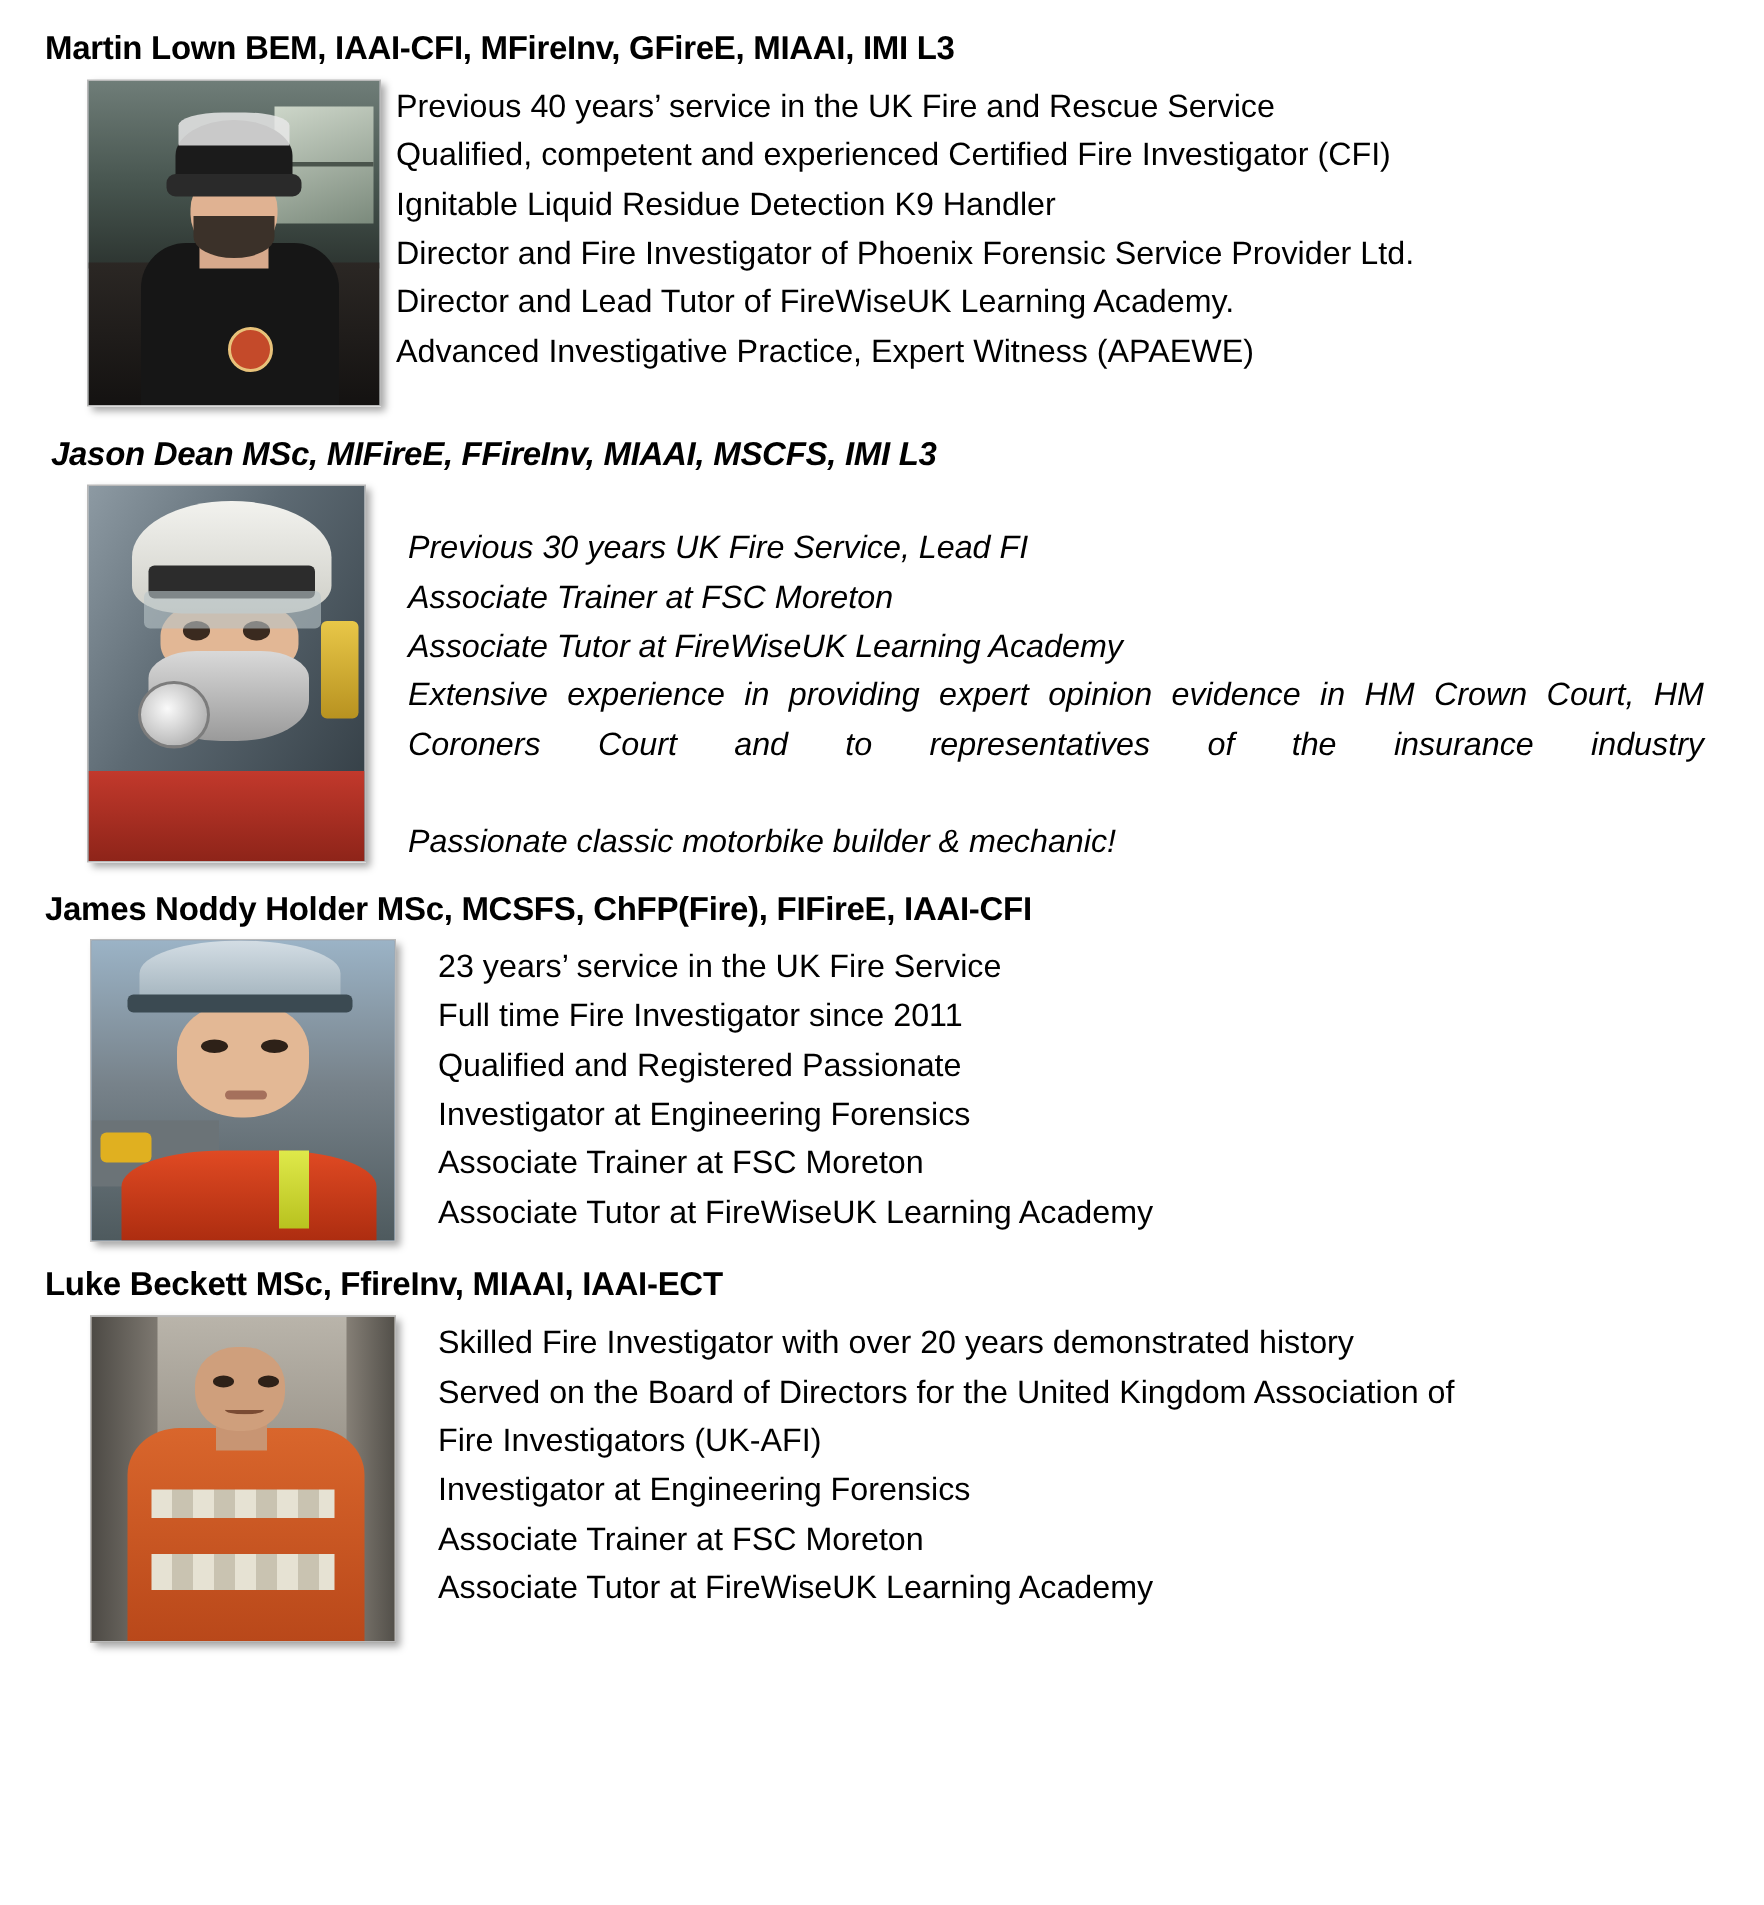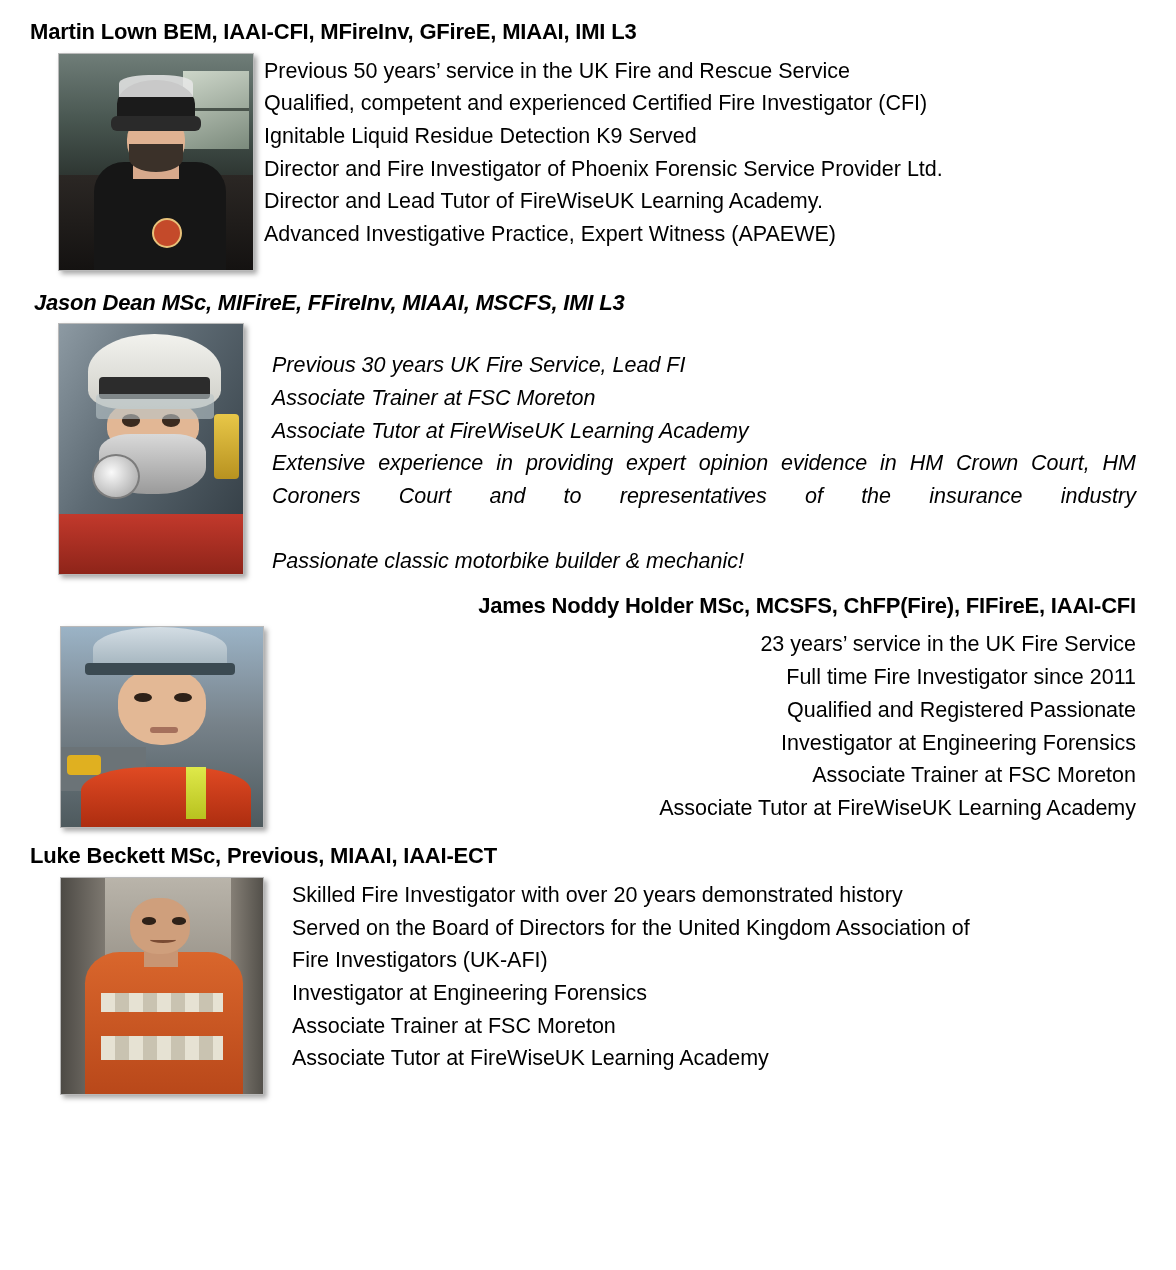--- a/index.html
+++ b/index.html
@@ -178,23 +178,23 @@
             <div class="neck"></div>
           <div class="face"></div>
             <div class="beard"></div>
           <div class="helmet"></div>
             <div class="helmet-brim"></div>
             <div class="visor"></div>
           <div class="badge"></div>
         </div>
       </div>
       <div class="bio">
-        <div class="line">Previous 50 years’ service in the UK Fire and Rescue Service</div>
+        <div class="line">Previous 40 years’ service in the UK Fire and Rescue Service</div>
         <div class="line">Qualified, competent and experienced Certified Fire Investigator (CFI)</div>
-        <div class="line">Ignitable Liquid Residue Detection K9 Served</div>
+        <div class="line">Ignitable Liquid Residue Detection K9 Handler</div>
         <div class="line">Director and Fire Investigator of Phoenix Forensic Service Provider Ltd.</div>
         <div class="line">Director and Lead Tutor of FireWiseUK Learning Academy.</div>
         <div class="line">Advanced Investigative Practice, Expert Witness (APAEWE)</div>
       </div>
     </div>
   </section>
 
   <section class="profile" style="margin-top:18px;font-style:italic;">
     <h2 class="profile-name indent-2">Jason Dean MSc, MIFireE, FFireInv, MIAAI, MSCFS, IMI L3</h2>
     <div class="profile-body">
@@ -216,21 +216,21 @@
       <div class="bio justify" style="padding-left:18px;margin-top:24px;">
         <div class="line">Previous 30 years UK Fire Service, Lead FI</div>
         <div class="line">Associate Trainer at FSC Moreton</div>
         <div class="line">Associate Tutor at FireWiseUK Learning Academy</div>
         <div class="line just">Extensive experience in providing expert opinion evidence in HM Crown Court, HM Coroners Court and to representatives of the insurance industry</div>
         <div class="line">Passionate classic motorbike builder &amp; mechanic!</div>
       </div>
     </div>
   </section>
 
-  <section class="profile" style="margin-top:14px;text-align:right;">
+  <section class="profile" style="margin-top:14px;">
     <h2 class="profile-name indent-3">James Noddy Holder MSc, MCSFS, ChFP(Fire), FIFireE, IAAI-CFI</h2>
     <div class="profile-body">
       <div class="photo-wrap" style="padding-left:30px;">
         <div class="photo ph3">
           <div class="bg"></div>
             <div class="road"></div>
             <div class="car"></div>
           <div class="collar"></div>
             <div class="stripe"></div>
           <div class="face"></div>
@@ -246,21 +246,21 @@
         <div class="line">Full time Fire Investigator since 2011</div>
         <div class="line">Qualified and Registered Passionate</div>
         <div class="line">Investigator at Engineering Forensics</div>
         <div class="line">Associate Trainer at FSC Moreton</div>
         <div class="line">Associate Tutor at FireWiseUK Learning Academy</div>
       </div>
     </div>
   </section>
 
   <section class="profile" style="margin-top:14px;">
-    <h2 class="profile-name indent-4">Luke Beckett MSc, Previous, MIAAI, IAAI-ECT</h2>
+    <h2 class="profile-name indent-4">Luke Beckett MSc, FfireInv, MIAAI, IAAI-ECT</h2>
     <div class="profile-body">
       <div class="photo-wrap" style="padding-left:30px;">
         <div class="photo ph4">
           <div class="bg"></div>
             <div class="doorL"></div>
             <div class="doorR"></div>
           <div class="jacket"></div>
             <div class="hi-b"></div>
             <div class="hi-a"></div>
           <div class="neck"></div>

